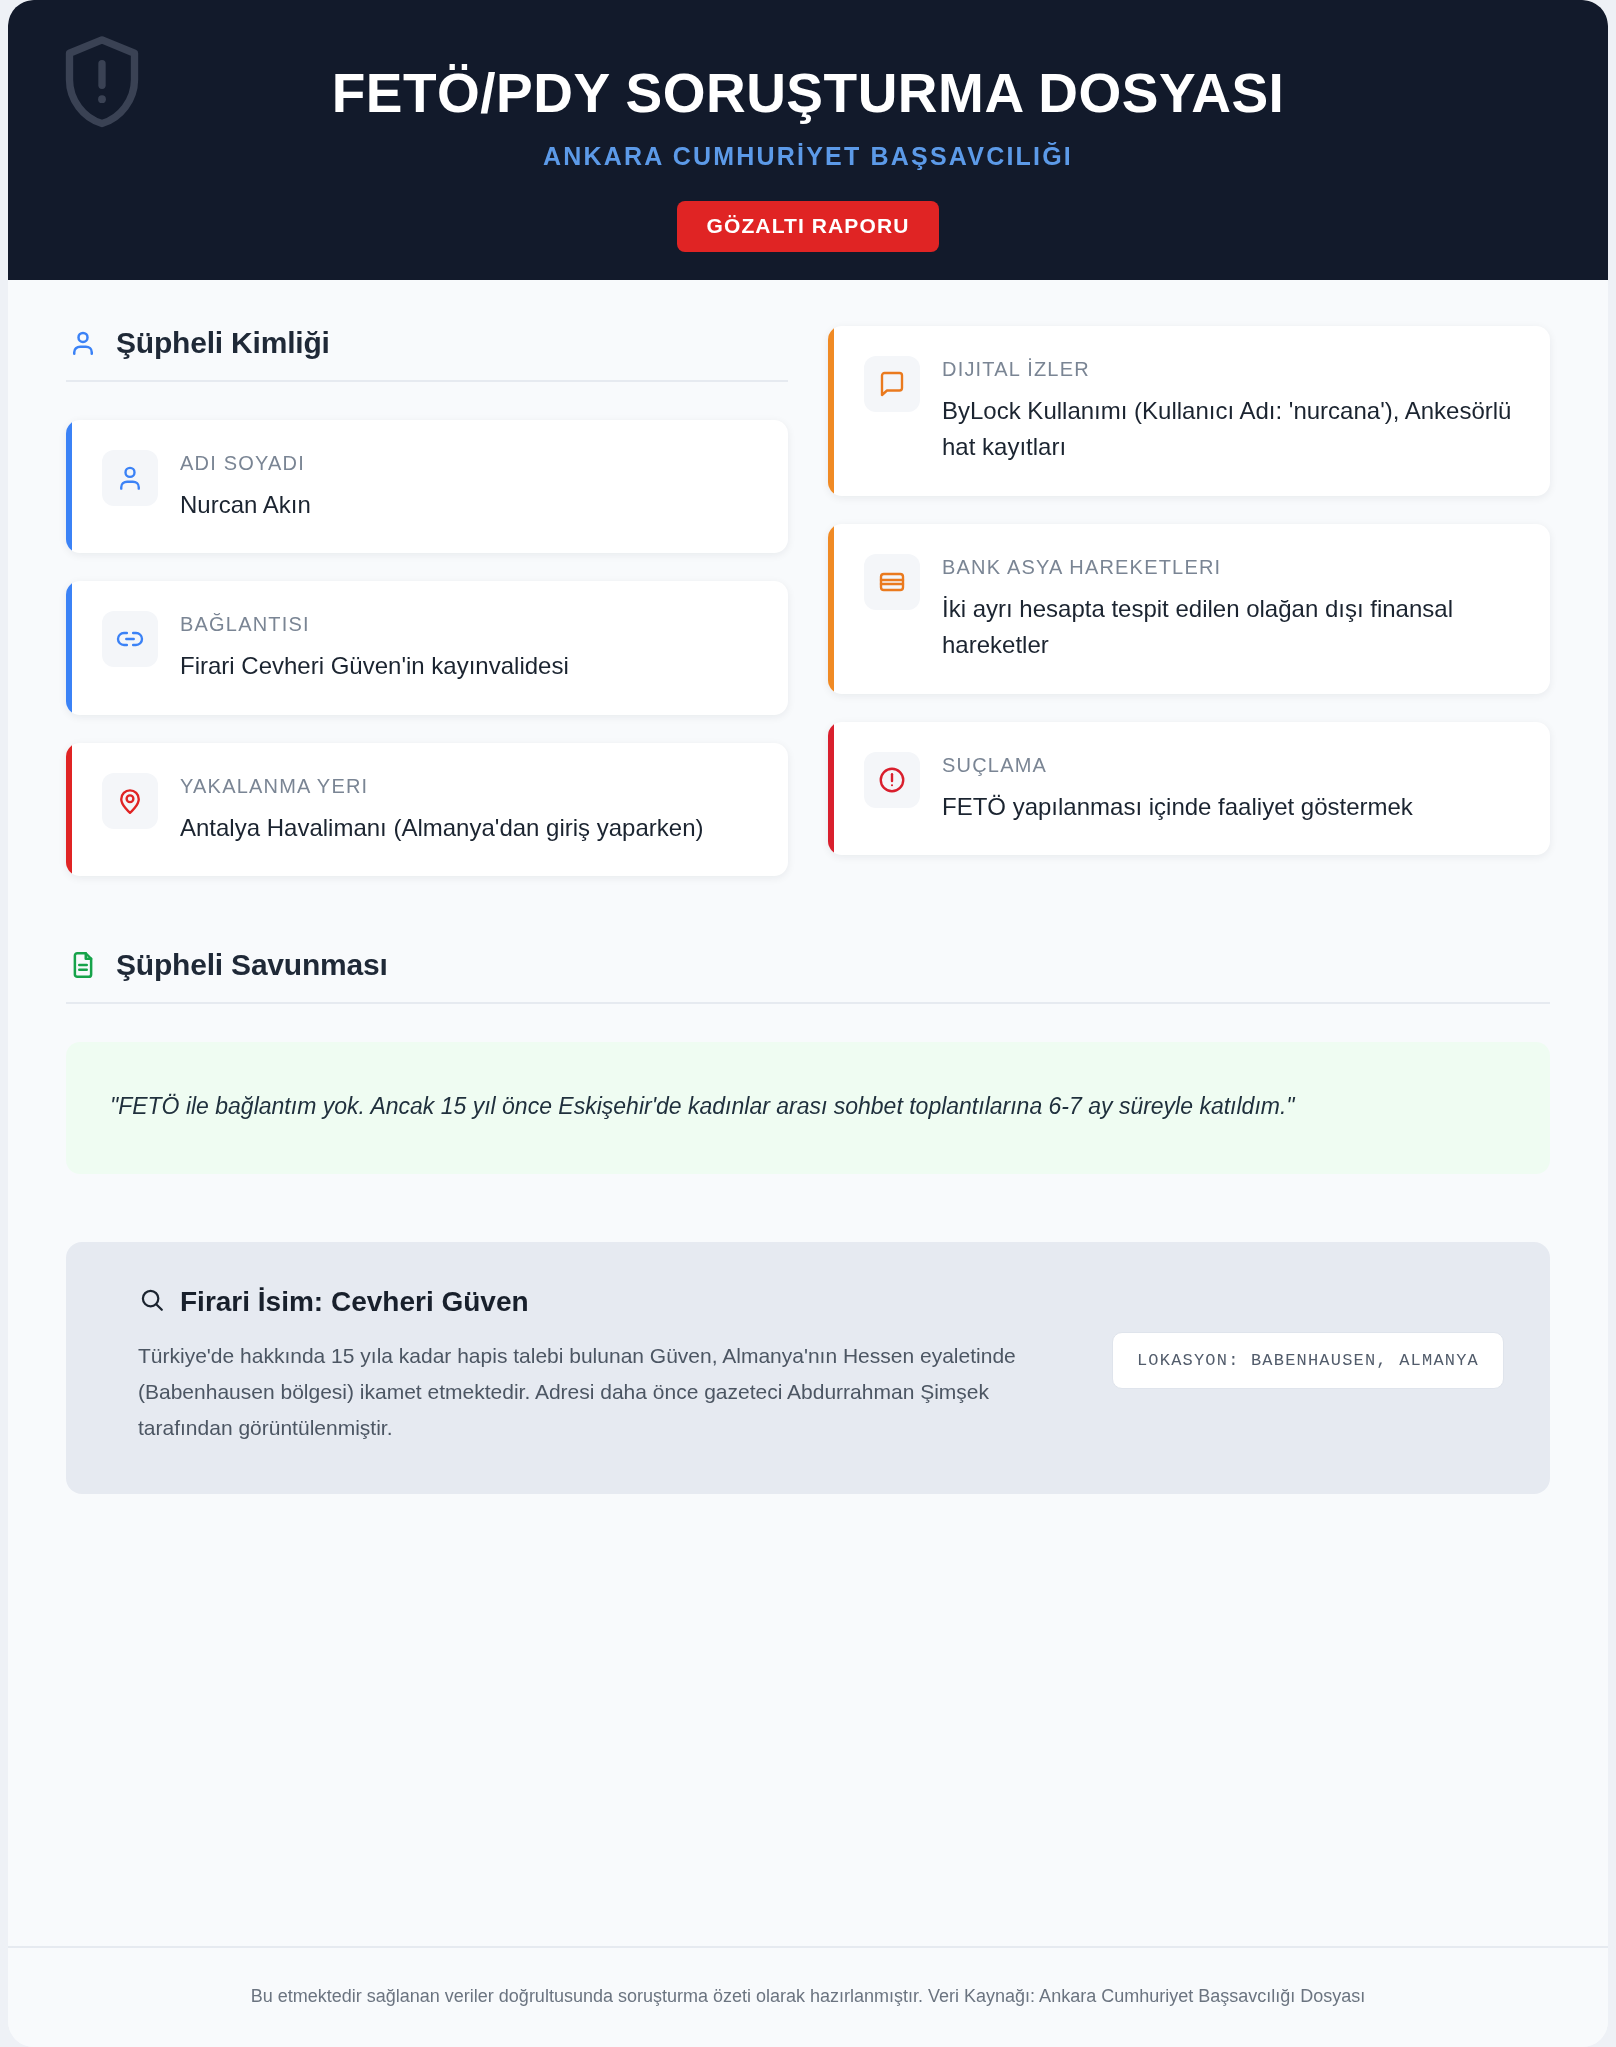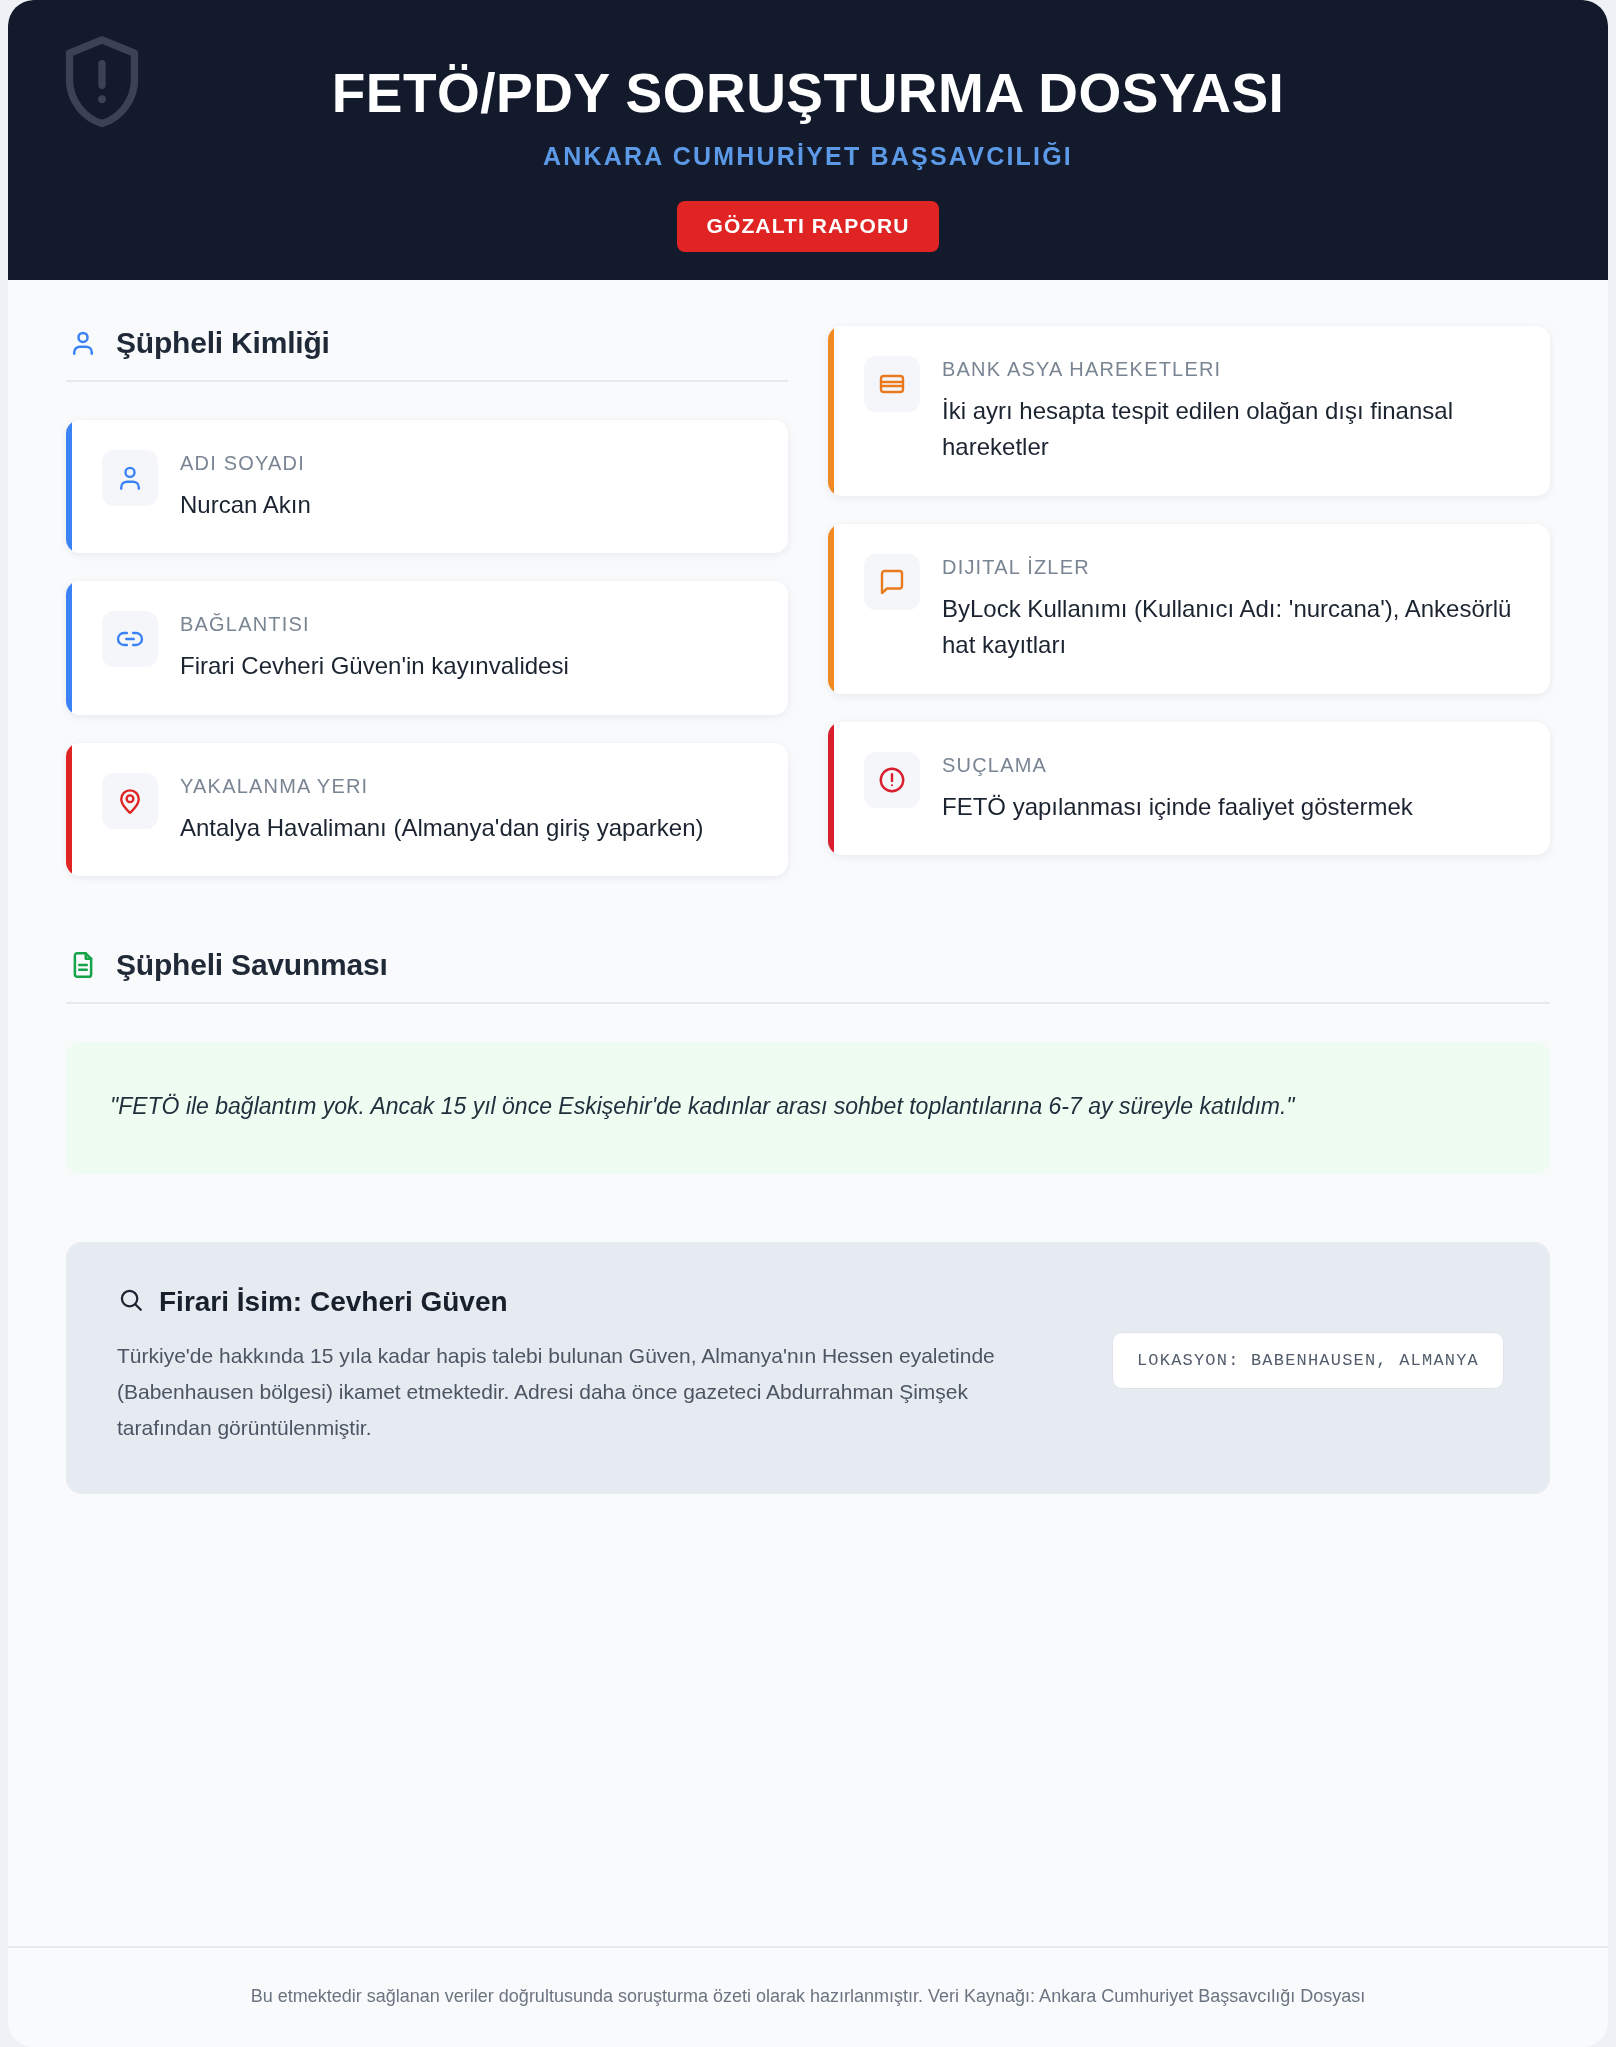--- a/index.html
+++ b/index.html
@@ -176,21 +176,21 @@
     font-style: italic;
     color: #20303d;
     line-height: 1.63;
   }
 
   
   .fugitive {
     margin-top: 68px;
     background: #e6eaf1;
     border-radius: 16px;
-    padding: 44px 46px 48px 51px;
+    padding: 44px 46px 48px 72px;
     display: flex;
     gap: 30px;
     align-items: flex-start;
     margin-bottom: 50px;
   }
   .fug-main { flex: 1 1 auto; min-width: 0; }
   .fug-title-row {
     display: flex;
     align-items: center;
     gap: 14px;
@@ -304,40 +304,40 @@
               <span class="card-value" style="display:block">Antalya Havalimanı (Almanya'dan giriş yaparken)</span>
             </span>
           </div>
         </div>
 
         <div class="col">
 
           <div class="card" style="--accent:#f08a24">
             <span class="card-icon">
               <svg viewBox="0 0 24 24" width="30" height="30" fill="none" stroke="#ea7a1e" stroke-width="1.9" stroke-linecap="round" stroke-linejoin="round">
+                <path d="M20 15.2a2 2 0 0 1-2 2H8l-4 3.6V5.2a2 2 0 0 1 2-2h12a2 2 0 0 1 2 2z"></path>
+              </svg>
+            </span>
+            <span class="card-text">
+              <span class="card-label" style="display:block">DIJITAL İZLER</span>
+              <span class="card-value" style="display:block">ByLock Kullanımı (Kullanıcı Adı: 'nurcana'), Ankesörlü hat kayıtları</span>
+            </span>
+          </div>
+
+          <div class="card" style="--accent:#f08a24">
+            <span class="card-icon">
+              <svg viewBox="0 0 24 24" width="30" height="30" fill="none" stroke="#ea7a1e" stroke-width="1.9" stroke-linecap="round" stroke-linejoin="round">
                 <rect x="3.2" y="5.6" width="17.6" height="12.8" rx="2.2"></rect>
                 <line x1="3.2" y1="10.4" x2="20.8" y2="10.4"></line>
                 <line x1="3.2" y1="13.6" x2="20.8" y2="13.6"></line>
               </svg>
             </span>
             <span class="card-text">
               <span class="card-label" style="display:block">BANK ASYA HAREKETLERI</span>
               <span class="card-value" style="display:block">İki ayrı hesapta tespit edilen olağan dışı finansal hareketler</span>
-            </span>
-          </div>
-
-          <div class="card" style="--accent:#f08a24">
-            <span class="card-icon">
-              <svg viewBox="0 0 24 24" width="30" height="30" fill="none" stroke="#ea7a1e" stroke-width="1.9" stroke-linecap="round" stroke-linejoin="round">
-                <path d="M20 15.2a2 2 0 0 1-2 2H8l-4 3.6V5.2a2 2 0 0 1 2-2h12a2 2 0 0 1 2 2z"></path>
-              </svg>
-            </span>
-            <span class="card-text">
-              <span class="card-label" style="display:block">DIJITAL İZLER</span>
-              <span class="card-value" style="display:block">ByLock Kullanımı (Kullanıcı Adı: 'nurcana'), Ankesörlü hat kayıtları</span>
             </span>
           </div>
 
           <div class="card" style="--accent:#d91f2d">
             <span class="card-icon">
               <svg viewBox="0 0 24 24" width="30" height="30" fill="none" stroke="#d91f2d" stroke-width="1.9" stroke-linecap="round" stroke-linejoin="round">
                 <circle cx="12" cy="12" r="9"></circle>
                 <line x1="12" y1="7.4" x2="12" y2="12.8"></line>
                 <circle cx="12" cy="16.2" r="0.85" fill="#d91f2d" stroke="none"></circle>
               </svg>

